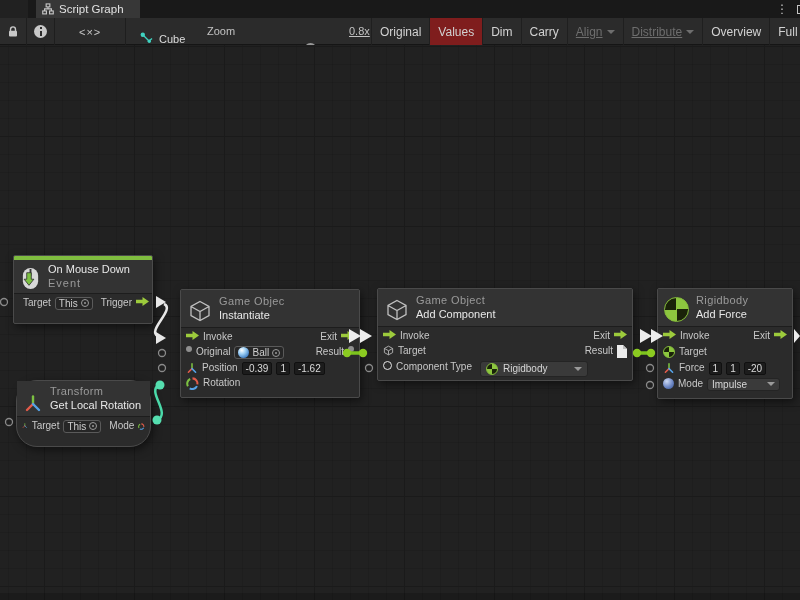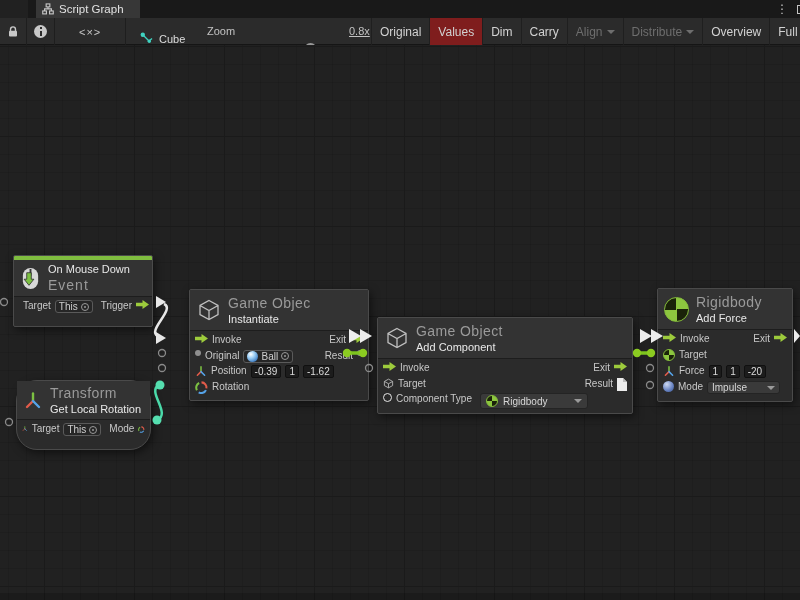--- a/index.html
+++ b/index.html
@@ -26,21 +26,21 @@
   .graph-ref { position:absolute; left:140px; top:0; height:27px; display:flex; align-items:flex-end; gap:6px;
     font-size:11px; color:#dcdcdc; }
   .zoom-label { position:absolute; left:207px; top:7px; font-size:11px; color:#c2c2c2; }
   .zoom-track { position:absolute; left:245px; top:31px; width:102px; height:2px; background:#5c5c5c; border-radius:1px; }
   .zoom-thumb { position:absolute; left:304px; top:25px; width:13px; height:13px; border-radius:50%; background:#999; }
   .zoom-value { position:absolute; left:349px; top:7px; font-size:11px; color:#c2c2c2;text-decoration:underline; }
   .tb-right { position:absolute; left:371px; top:0; height:27px; display:flex; }
   .tb-btn { height:27px; display:flex; align-items:center; gap:4px; padding:0 8px; font-size:12px;
     color:#d2d2d2; border-left:1px solid #1f1f1f; white-space:nowrap; }
   .tb-btn.active { background:#7f1d1d; }
-  .tb-btn.disabled { color:#6e6e6e; }
+  .tb-btn.disabled { color:#6e6e6e;text-decoration:underline; }
   .caret-down { width:0; height:0; border-left:4px solid transparent; border-right:4px solid transparent;
     border-top:4px solid #6e6e6e; }
 
   
   .info-icon { width:13px; height:13px; border-radius:50%; background:#c8c8c8; position:relative; }
   .info-icon::before { content:''; position:absolute; left:5.5px; top:2px; width:2px; height:2px; background:#2b2b2b; }
   .info-icon::after { content:''; position:absolute; left:5.5px; top:5.5px; width:2px; height:5px; background:#2b2b2b; }
 
   
   .canvas { position:absolute; top:45px; left:0; width:800px; height:555px; background-color:#212121;
@@ -50,24 +50,24 @@
       linear-gradient(rgba(0,0,0,.10) 1px, transparent 1px),
       linear-gradient(90deg, rgba(0,0,0,.10) 1px, transparent 1px);
     background-size:90px 90px, 90px 90px, 18px 18px, 18px 18px;
     background-position:44px 1px, 44px 1px, 8px 1px, 8px 1px; }
   .bottom-edge { position:absolute; bottom:0; left:0; width:100%; height:7px; background:rgba(0,0,0,.18); }
 
   
   .node { position:absolute; background:#2b2b2b; border:1px solid #4a4a4a; border-radius:2px;
     box-shadow:2px 3px 8px rgba(0,0,0,.5); }
   .greenbar { height:4px; background:#7FBD3F; border-radius:1px 1px 0 0; }
-  .node-header { background:#333333; padding:3px 6px; display:flex; align-items:center; gap:7px;
+  .node-header { background:#333333; padding:3px 6px; display:flex; align-items:flex-end; gap:7px;
     border-bottom:1px solid #1d1d1d; }
   .hdr-text { display:flex; flex-direction:column; line-height:1.3; }
-  .hdr-cat { font-size:14px; color:#9a9a9a; letter-spacing:.4px; }
+  .hdr-cat { font-size:11px; color:#9a9a9a; letter-spacing:.4px; }
   .hdr-title { font-size:11px; color:#e8e8e8; }
   .node-body { padding:3px 0 4px; }
   .row { display:flex; align-items:flex-start; height:15.5px; padding:0 5px; gap:4px; font-size:10px; color:#c8c8c8; }
   .row.tall { height:22px; }
   .spacer { flex:1; }
 
   .chip { display:inline-flex; align-items:center; gap:3px; background:#262626; border:1px solid #5a5a5a;
     border-radius:3px; padding:0 3px; height:13px; font-size:10px; color:#cfcfcf; }
   .picker { width:8px; height:8px; border:1px solid #9a9a9a; border-radius:50%; position:relative; display:inline-block; }
   .picker::after { content:''; position:absolute; inset:2px; background:#9a9a9a; border-radius:50%; }
@@ -236,21 +236,21 @@
           <span>Mode</span>
           <svg width="13" height="13" viewBox="0 0 14 14" fill="none" stroke-width="2.2">
             <path d="M7 1.5 A5.5 5.5 0 0 1 12.3 8" stroke="#E25B4A"></path>
             <path d="M11.8 9.8 A5.5 5.5 0 0 1 4 12.2" stroke="#55A3E8"></path>
             <path d="M2.1 10 A5.5 5.5 0 0 1 4.5 2.2" stroke="#7CC142"></path>
           </svg>
         </div>
       </div>
     </div>
 
-    <div class="node" style="left:189px; top:244px; width:180px;">
+    <div class="node" style="left:180px; top:244px; width:180px;">
       <div class="node-header" style="padding:4px 7px;">
         <svg width="24" height="24" viewBox="0 0 24 24" fill="none" stroke="#c0c0c0" stroke-width="1.3">
           <path d="M12 2.5 21 7.5 21 16.5 12 21.5 3 16.5 3 7.5 Z M3 7.5 12 12.5 21 7.5 M12 12.5 12 21.5"></path>
           </svg>
         <div class="hdr-text">
           <span class="hdr-cat">Game Objec</span>
           <span class="hdr-title">Instantiate</span>
         </div>
       </div>
       <div class="node-body">
@@ -292,21 +292,21 @@
           <svg width="13" height="13" viewBox="0 0 14 14" fill="none" stroke-width="2.2">
             <path d="M7 1.5 A5.5 5.5 0 0 1 12.3 8" stroke="#E25B4A"></path>
             <path d="M11.8 9.8 A5.5 5.5 0 0 1 4 12.2" stroke="#55A3E8"></path>
             <path d="M2.1 10 A5.5 5.5 0 0 1 4.5 2.2" stroke="#7CC142"></path>
           </svg>
           <span>Rotation</span>
         </div>
       </div>
     </div>
 
-    <div class="node" style="left:377px; top:243px; width:256px;margin-top:29px;">
+    <div class="node" style="left:377px; top:243px; width:256px;">
       <div class="node-header" style="padding:4px 7px;">
         <svg width="24" height="24" viewBox="0 0 24 24" fill="none" stroke="#c0c0c0" stroke-width="1.3">
           <path d="M12 2.5 21 7.5 21 16.5 12 21.5 3 16.5 3 7.5 Z M3 7.5 12 12.5 21 7.5 M12 12.5 12 21.5"></path>
           </svg>
         <div class="hdr-text">
           <span class="hdr-cat">Game Object</span>
           <span class="hdr-title">Add Component</span>
         </div>
       </div>
       <div class="node-body">

